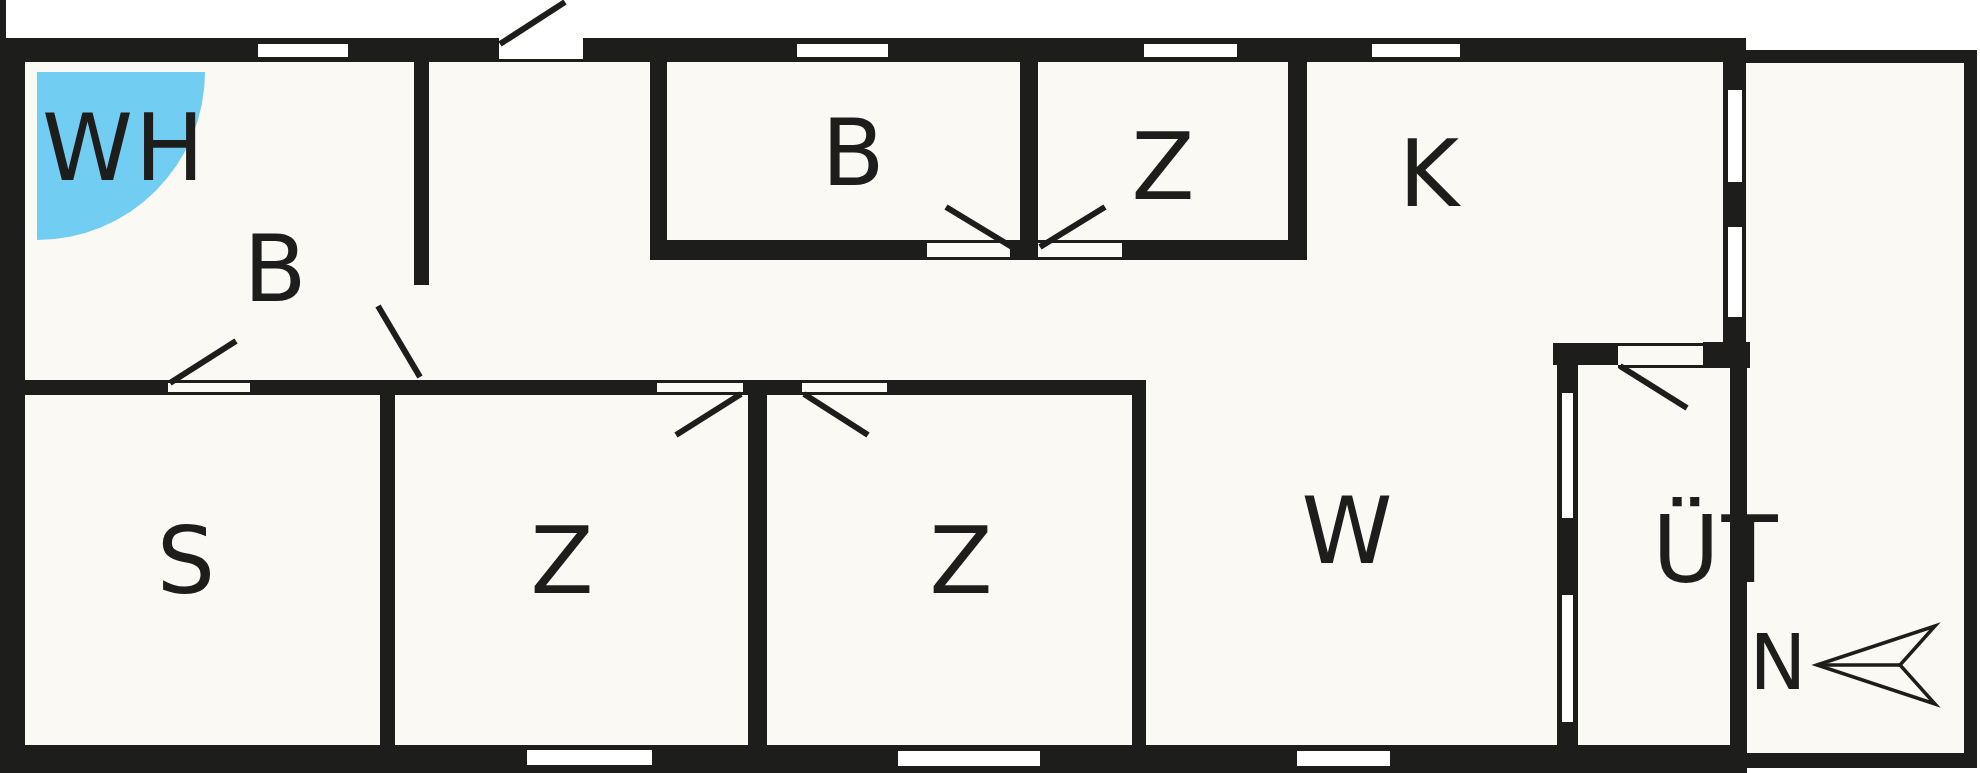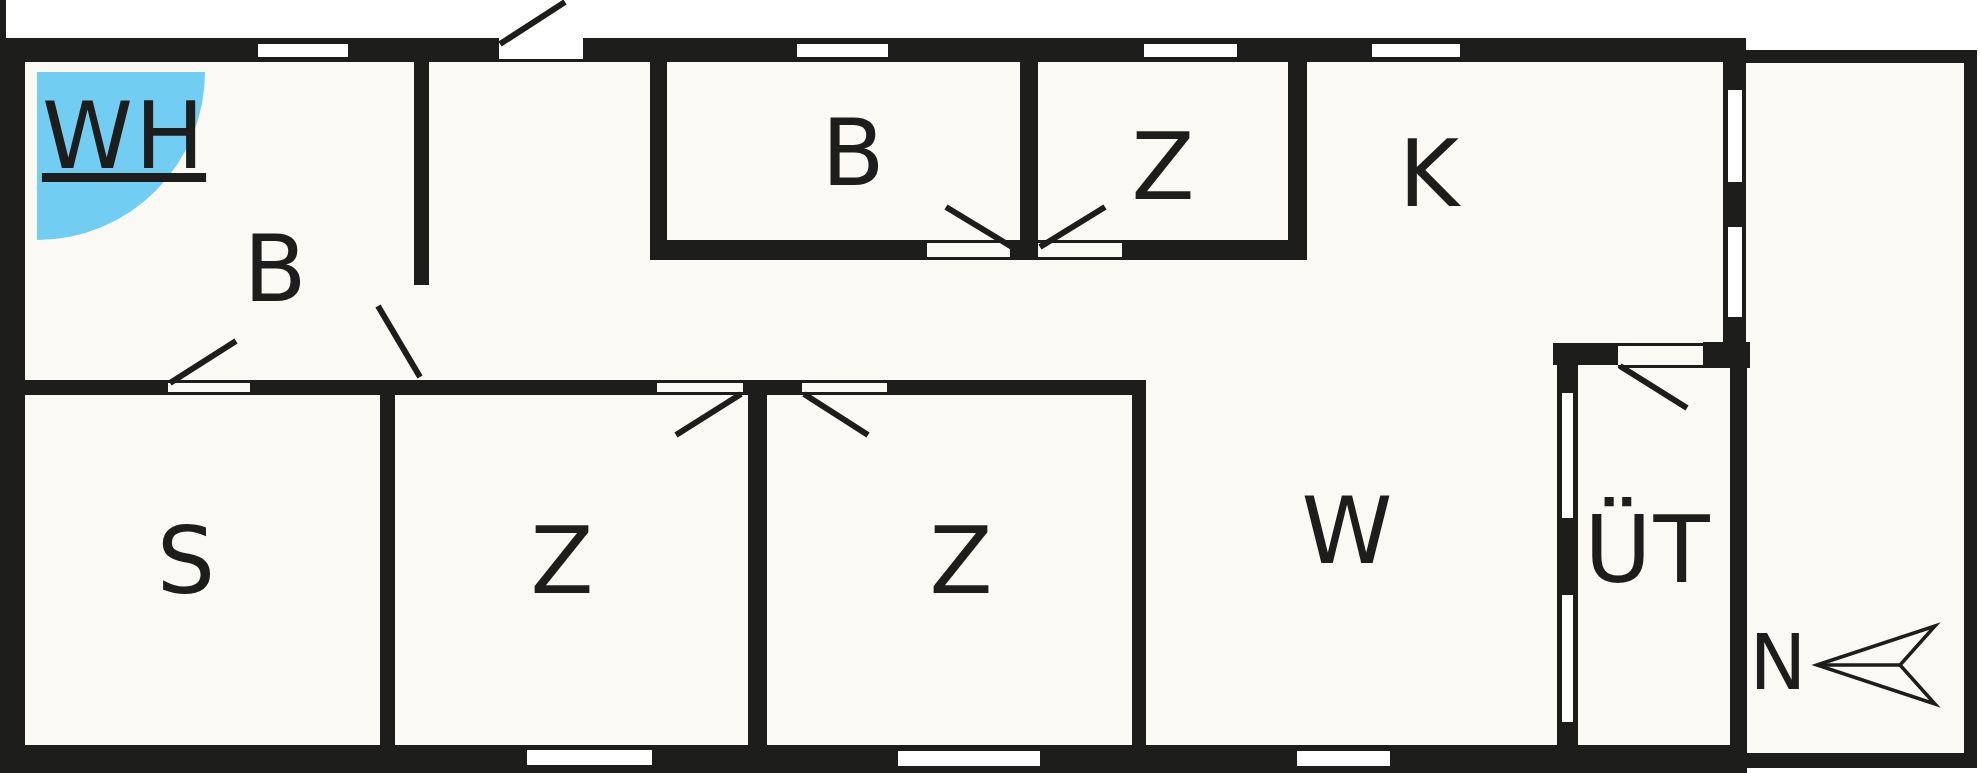--- a/index.html
+++ b/index.html
@@ -108,25 +108,25 @@
       <line x1="1040" y1="247" x2="1105" y2="207"></line>
       <line x1="1620" y1="366" x2="1687" y2="408"></line>
     </g>
 
     <g stroke="#1d1d1b" stroke-width="3.5" fill="none" stroke-linejoin="miter">
       <path d="M1817,665 L1935,626 L1900,665 L1935,704 Z"></path>
       <path d="M1817,665 L1900,665"></path>
     </g>
   </svg>
 
-  <div class="room-label" style="left:124px;top:137px;text-decoration:underline;">WH</div>
+  <div class="room-label" style="left:124px;top:149px;">WH</div>
   <div class="room-label" style="left:276px;top:270px;">B</div>
   <div class="room-label" style="left:854px;top:154px;">B</div>
   <div class="room-label" style="left:1164px;top:168px;">Z</div>
   <div class="room-label" style="left:1430px;top:175px;">K</div>
   <div class="room-label" style="left:187px;top:562px;">S</div>
   <div class="room-label" style="left:563px;top:562px;">Z</div>
   <div class="room-label" style="left:962px;top:562px;">Z</div>
   <div class="room-label" style="left:1348px;top:532px;">W</div>
-  <div class="room-label" style="left:1648px;top:551px;text-align:center;">ÜT</div>
+  <div class="room-label" style="left:1716px;top:551px;text-align:center;">ÜT</div>
   <div class="room-label small" style="left:1779px;top:663px;">N</div>
 
 </div>
 
 </body></html>

